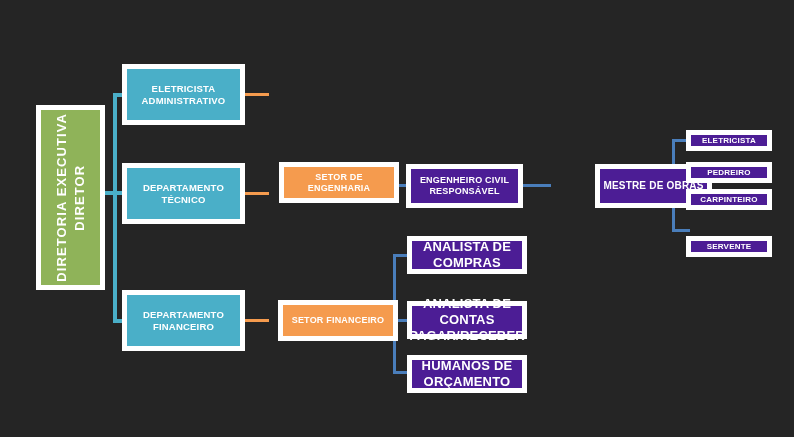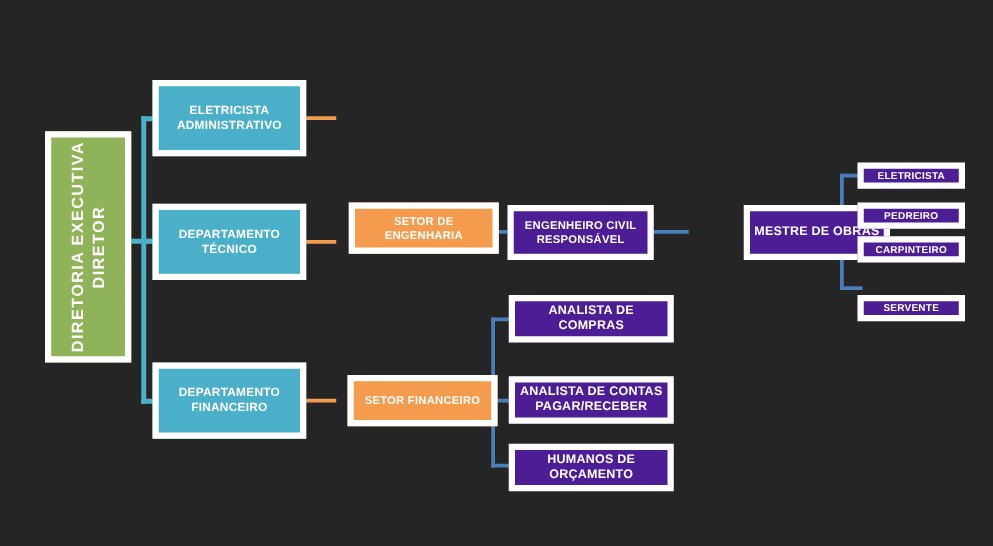--- a/index.html
+++ b/index.html
@@ -102,23 +102,23 @@
     height: 21px;
     font-size: 8px;
   }
   .role-1 { top: 130px; }
   .role-2 { top: 162px; }
   .role-3 { top: 189px; }
   .role-4 { top: 236px; }
 
   .analista {
     left: 407px;
-    width: 132px;
+    width: 120px;
     height: 38px;
-    font-size: 10px;
+    font-size: 13px;
   }
   .analista-1 { top: 236px; }
   .analista-2 { top: 301px; }
   .analista-3 { top: 355px; }
 
   
   .conn {
     position: absolute;
     z-index: 1;
   }

